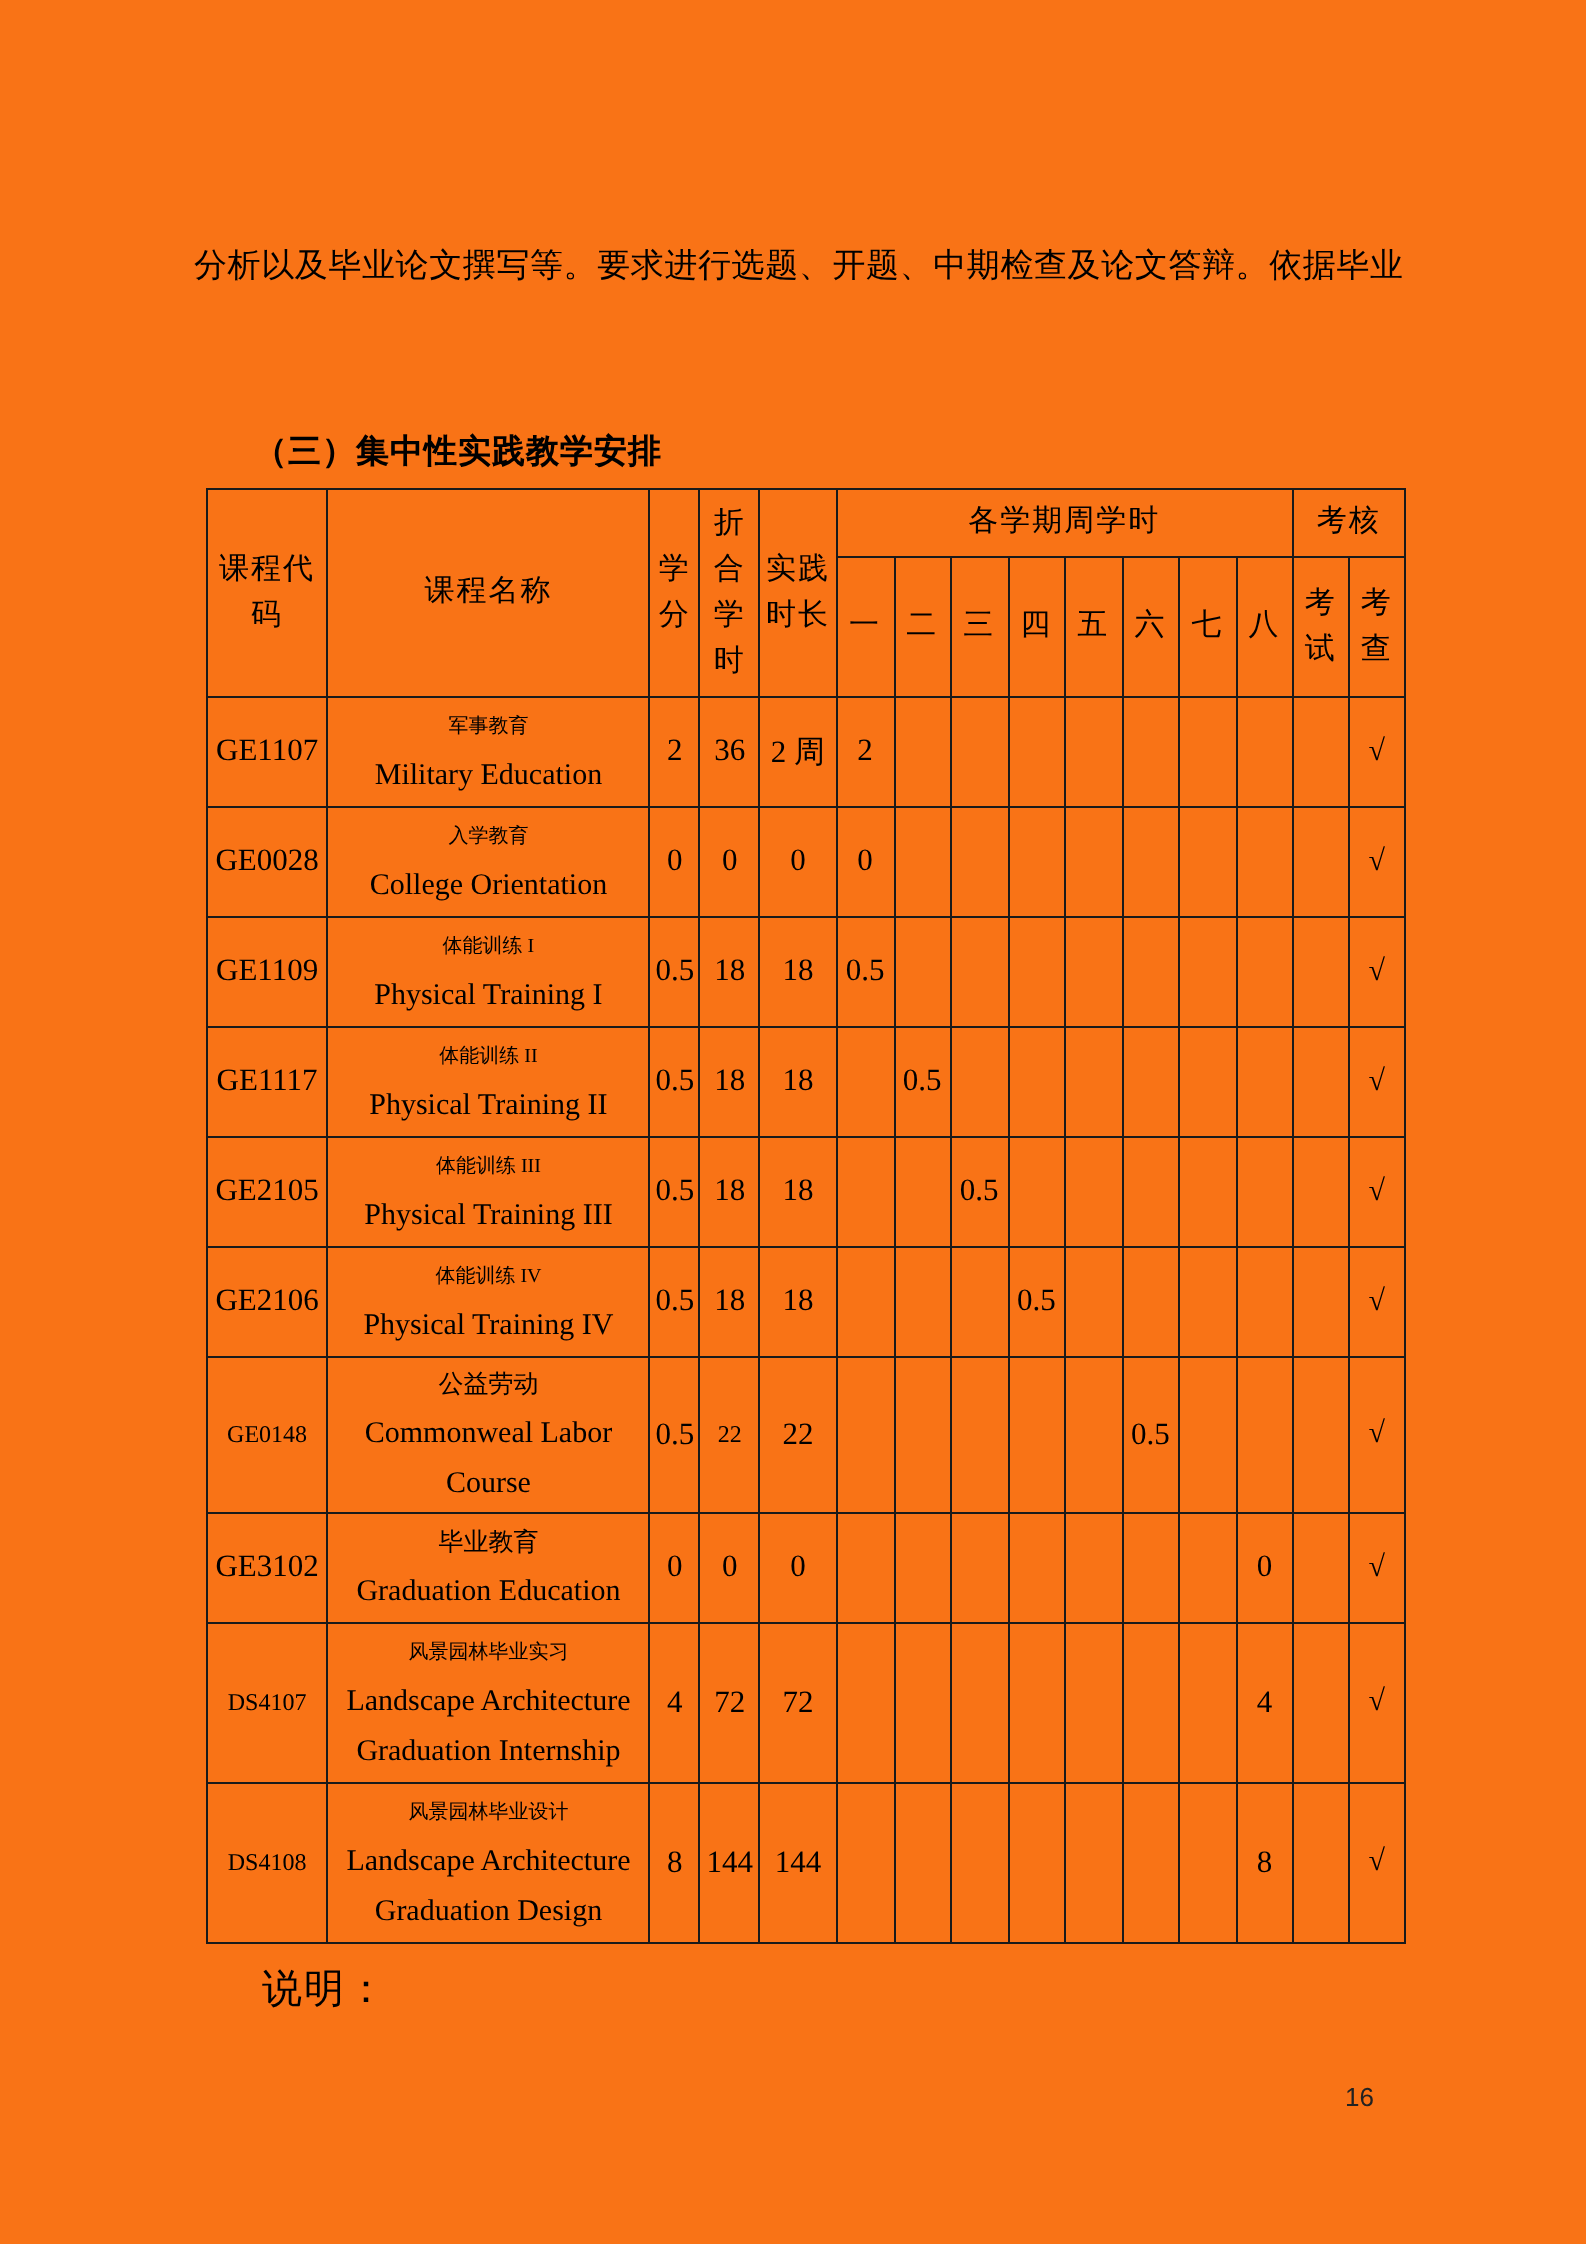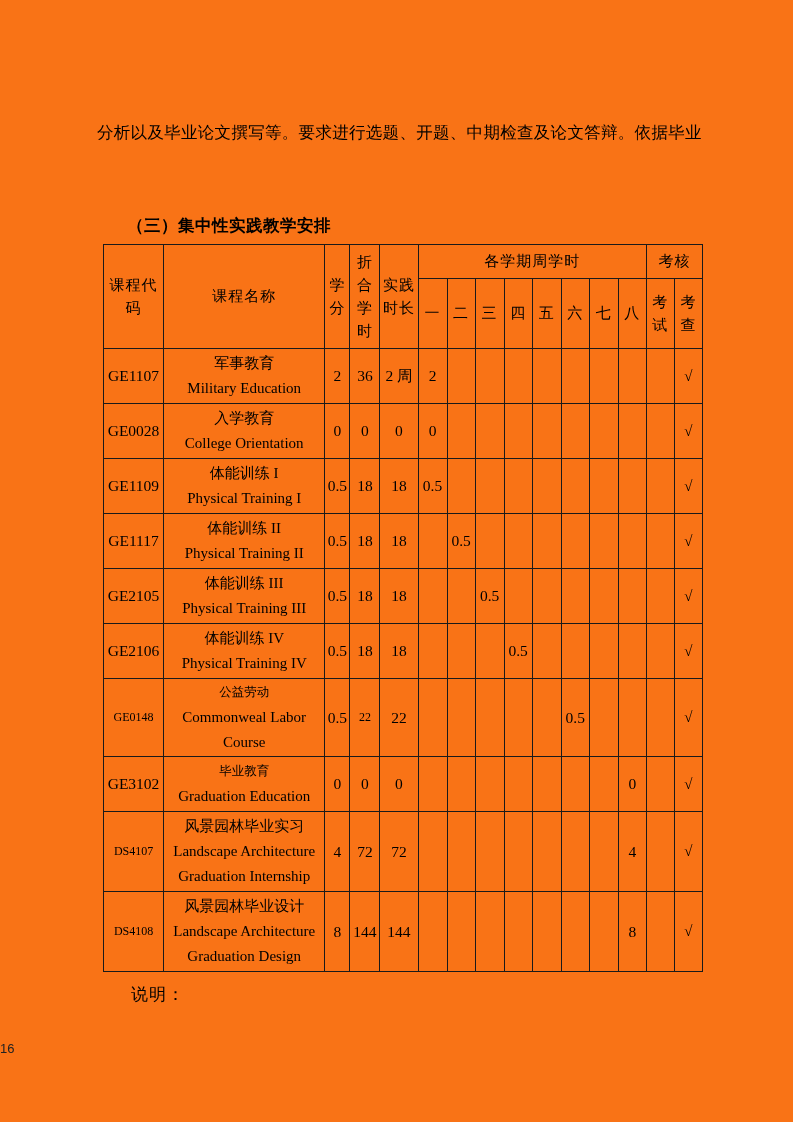--- a/index.html
+++ b/index.html
@@ -36,33 +36,33 @@
   thead th {
     font-size:15px; line-height:23px; letter-spacing:1px;
     padding:0 3px;
     word-break:break-word;
   }
   thead tr.h1 { height:34px; }
   thead tr.h2 { height:70px; }
   tbody td.code { font-size:15.5px; }
   tbody td.code.small { font-size:12px; }
   tbody td.name { padding:0 2px; }
-  tbody td.name .cn { font-size:15px; line-height:25px; }
+  tbody td.name .cn { font-size:10px; line-height:25px; }
   tbody td.name .cn.small { font-size:12.5px; }
   tbody td.name .en { font-size:15px; line-height:25px; }
   tbody td.num { font-size:15.5px; }
   tbody td.num.small { font-size:12px; }
   tbody td.check { font-size:15px; }
   .note {
     position:absolute; left:131px; top:984px;
-    font-size:17px; line-height:22px; letter-spacing:1px;
+    font-size:20px; line-height:22px; letter-spacing:1px;
   }
   .pageno {
     position:absolute; left:0; top:1041px; width:687px;
-    text-align:left;
+    text-align:right;
     font-family:"Liberation Sans", sans-serif;
     font-size:13px; color:#222;
   }
 </style>
 </head>
 <body>
 
 <div class="page">
 
   <div class="paragraph">

